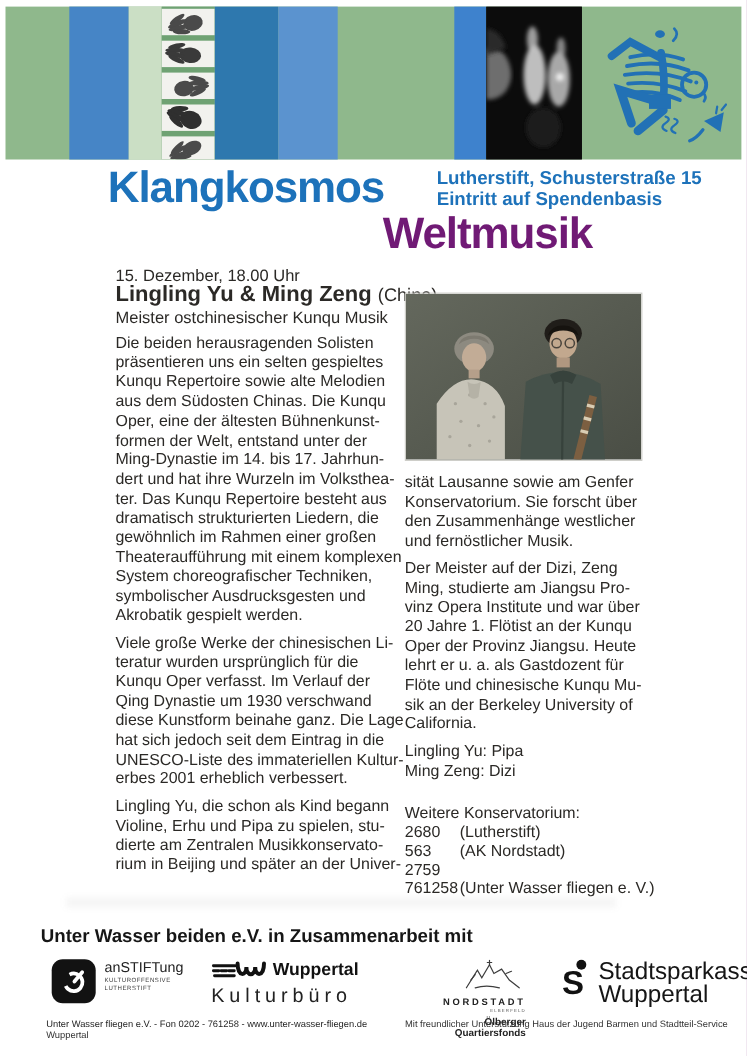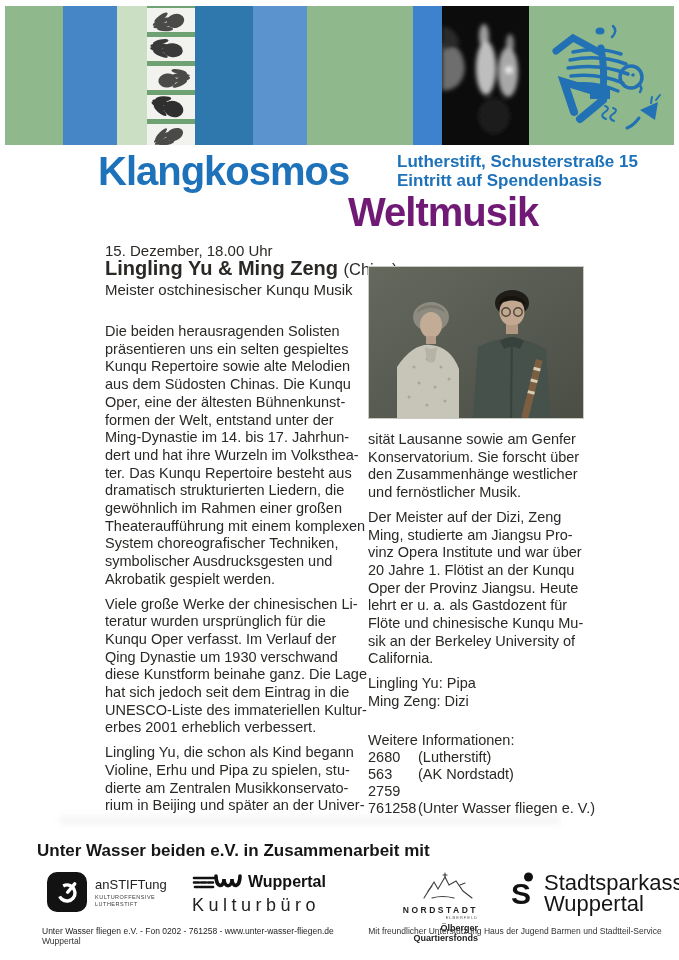--- a/index.html
+++ b/index.html
@@ -25,36 +25,36 @@
   .venue{position:absolute;left:397px;top:152px;font-size:17px;line-height:19px;
          font-weight:700;color:#1d72ba;}
   .title-welt{position:absolute;left:348px;top:190px;font-size:40px;font-weight:700;
               letter-spacing:-1px;color:#701a75;}
   
   .datetime{position:absolute;left:105px;top:242px;font-size:15px;}
   .artists{position:absolute;left:105px;top:257px;font-size:20px;font-weight:700;}
   .artists .china{font-size:16.5px;font-weight:400;}
   .subtitle{position:absolute;left:105px;top:281px;font-size:15px;}
   
-  .leftcol{position:absolute;left:105px;top:304px;width:272px;margin-top:19px;}
+  .leftcol{position:absolute;left:105px;top:304px;width:272px;}
   .rightcol{position:absolute;left:368px;top:431px;width:292px;}
   .para{white-space:pre-line;font-size:14.5px;line-height:17.7px;margin:0 0 7px 0;}
   .instruments{margin-top:6px;}
   .info-block{margin-top:21px;font-size:14.5px;line-height:17px;}
   .info-row{display:flex;}
   .info-num{width:50px;flex:0 0 50px;}
   
   .photo{position:absolute;left:368px;top:266px;width:216px;height:153px;
          border:1px solid #c9c9c4;box-sizing:border-box;overflow:hidden;}
   
   .smudge{position:absolute;left:60px;top:816px;width:500px;height:9px;
           background:rgba(80,80,80,0.06);filter:blur(3px);}
   .coop-heading{position:absolute;left:37px;top:841px;font-size:17px;font-weight:700;color:#161616;}
   .logo{position:absolute;top:872px;}
-  .logo1{left:47px;display:flex;align-items:center;}
+  .logo1{left:47px;display:flex;}
   .power-box{width:40px;height:40px;background:#121212;border-radius:10px;
              display:flex;align-items:center;justify-content:center;}
   .logo1-text{margin-left:8px;}
   .logo1-name{font-size:13px;color:#222;}
   .logo1-sub{font-size:5.5px;letter-spacing:0.5px;color:#3a3a3a;line-height:6.5px;margin-top:2px;}
   .logo2{left:192px;}
   .logo2-top{display:flex;align-items:center;}
   .logo2-name{font-size:16px;font-weight:700;color:#111;margin-left:4px;}
   .logo2-sub{font-size:18px;letter-spacing:4.5px;color:#222;margin-top:3px;}
   .logo3{left:388px;width:90px;text-align:right;color:#222;}
@@ -284,21 +284,21 @@
 vinz Opera Institute und war über
 20 Jahre 1. Flötist an der Kunqu
 Oper der Provinz Jiangsu. Heute
 lehrt er u. a. als Gastdozent für
 Flöte und chinesische Kunqu Mu-
 sik an der Berkeley University of
 California.</p>
     <p class="para instruments">Lingling Yu: Pipa
 Ming Zeng: Dizi</p>
     <div class="info-block">
-      <div>Weitere Informationen:</div>
+      <div>Weitere Konservatorium:</div>
       <div class="info-row">
         <span class="info-num">2680</span>
         <span>(Lutherstift)</span>
       </div>
       <div class="info-row">
         <span class="info-num">563 2759</span>
         <span>(AK Nordstadt)</span>
       </div>
       <div class="info-row">
         <span class="info-num">761258</span>

